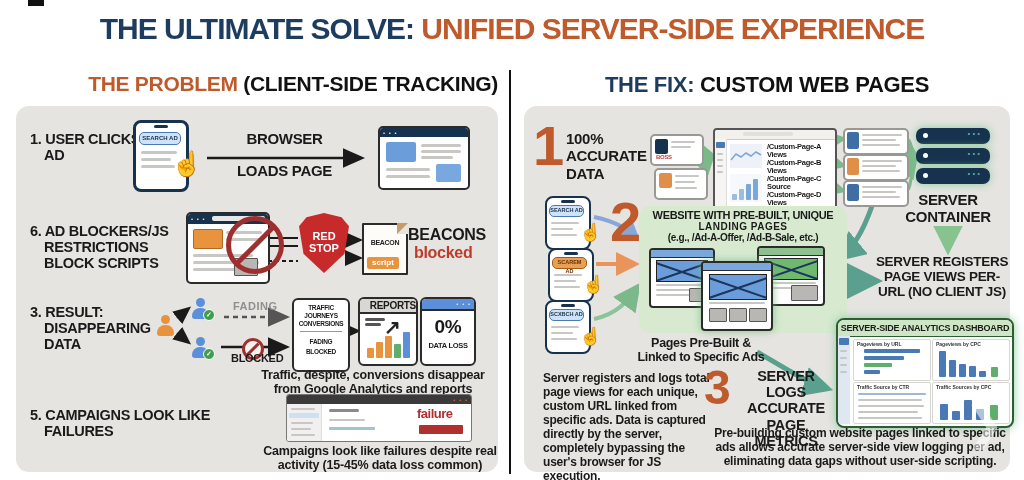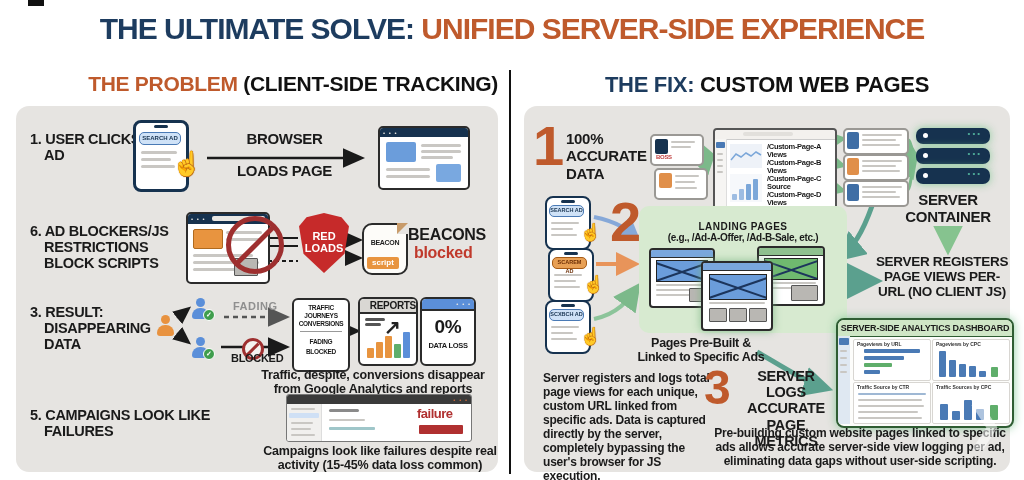--- a/index.html
+++ b/index.html
@@ -21,21 +21,21 @@
   .winbar{position:absolute;top:0;left:0;right:0;background:#16324f;border-radius:3px 3px 0 0;}
   .dots{position:absolute;color:#e8e6e2;font-size:6px;letter-spacing:1px;line-height:1;}
   .blue-box{position:absolute;background:#6b9ddb;border-radius:2px;}
   .orange-box{position:absolute;background:#e8943f;border:1px solid #b06a1e;border-radius:2px;}
   .noentry{position:absolute;border:5px solid #9e2f2f;border-radius:50%;}
   .noentry::after{content:"";position:absolute;top:50%;left:-4%;width:108%;height:5px;margin-top:-2.5px;background:#9e2f2f;transform:rotate(-45deg);}
   .noentry.small{border-width:3px;} .noentry.small::after{height:3px;margin-top:-1.5px;}
   .shield{clip-path:polygon(50% 0,85% 7%,100% 22%,91% 68%,50% 100%,9% 68%,0 22%,15% 7%);
           background:#c62a2a;display:flex;align-items:center;justify-content:center;
           color:#fff;font-weight:800;text-align:center;line-height:1.05;}
-  .file{background:#fdfcf9;border:2px solid #2b2b2b;border-radius:10px;}
+  .file{background:#fdfcf9;border:2px solid #2b2b2b;border-radius:1px;}
   .file .fold{position:absolute;top:-2px;right:-2px;width:0;height:0;border-left:11px solid #c89b6a;border-top:11px solid #e6e4e1;transform:rotate(90deg);}
   .person{position:absolute;width:17px;height:21px;}
   .person::before{content:"";position:absolute;top:0;left:4px;width:9px;height:9px;border-radius:50%;background:var(--c);}
   .person::after{content:"";position:absolute;bottom:0;left:0;width:17px;height:11px;border-radius:8px 8px 3px 3px;background:var(--c);}
   .pcheck{position:absolute;width:10px;height:10px;border-radius:50%;background:#3f9e4d;border:1px solid #fff;color:#fff;font-size:7px;line-height:10px;text-align:center;font-weight:700;}
   .card{background:#fff;border:2px solid #9a9894;border-radius:5px;}
   .avatar{position:absolute;border-radius:2px;}
   .srv{position:absolute;width:74px;height:16px;background:#16324f;border-radius:7px;box-shadow:0 0 9px rgba(130,200,150,.95);}
   .srv i{position:absolute;left:7px;top:5px;width:5px;height:5px;border-radius:50%;background:#fff;}
   .srv s{position:absolute;right:8px;top:1px;color:#4fae9a;font-size:8px;letter-spacing:2px;text-decoration:none;}
@@ -164,21 +164,21 @@
       </div>
     <div class="orange-box" style="left:5px;top:15px;width:28px;height:18px;"></div>
     <div class="gl" style="left:38px;top:17px;width:36px;"></div>
     <div class="gl" style="left:38px;top:24px;width:36px;"></div>
     <div class="gl" style="left:5px;top:40px;width:60px;"></div>
     <div class="gl" style="left:5px;top:47px;width:66px;"></div>
     <div class="gl" style="left:5px;top:54px;width:58px;"></div>
     <div class="tile" style="left:46px;top:44px;width:22px;height:16px;"></div>
   </div>
   <div class="ab noentry" style="left:226px;top:216px;width:48px;height:48px;"></div>
-  <div class="ab shield" style="left:299px;top:213px;width:50px;height:60px;font-size:11px;">RED LOADS</div>
+  <div class="ab shield" style="left:299px;top:213px;width:50px;height:60px;font-size:11px;">RED STOP</div>
   <div class="ab file" style="left:362px;top:223px;width:42px;height:48px;">
     <div class="fold"></div>
     <div class="ab b" style="left:0;top:14px;width:42px;text-align:center;font-size:7px;color:#222;">BEACON</div>
     <div class="ab" style="left:3px;bottom:4px;width:32px;height:12px;background:#e8943f;border-radius:2px;color:#fff;font-size:8px;font-weight:700;text-align:center;line-height:12px;">script</div>
   </div>
   <div class="ab b" style="left:408px;top:226px;font-size:16px;">BEACONS</div>
   <div class="ab b red" style="left:414px;top:244px;font-size:16px;">blocked</div>
 
   <div class="ab step" style="left:30px;top:305px;width:120px;padding-left:14px;text-indent:-14px;">3. RESULT: DISAPPEARING DATA</div>
   <div class="person" style="left:157px;top:315px;--c:#e8923f;"></div>
@@ -335,20 +335,21 @@
   <div class="ab phone" style="left:545px;top:300px;width:42px;height:50px;border-width:2.5px;">
     <div class="notch"></div>
     <div class="pill" style="left:2px;top:7px;width:33px;height:10px;background:#cfe2f7;border:1px solid #4a7ab5;color:#16324f;font-size:5.5px;line-height:9px;">SCXBCH AD</div>
     <div class="gl" style="left:4px;top:24px;width:28px;height:2px;"></div>
     <div class="gl" style="left:4px;top:30px;width:22px;height:2px;"></div>
     <div class="gl" style="left:4px;top:36px;width:26px;height:2px;"></div>
   </div>
   <div class="ab" style="left:580px;top:326px;font-size:17px;color:#e8923f;text-shadow:0 0 1px #a35f17;">☝</div>
 
   <div class="ab" style="left:639px;top:206px;width:208px;height:127px;background:#d7ead0;border-radius:10px;">
+    <div class="ab b" style="left:0;top:3px;width:208px;text-align:center;font-size:11px;">WEBSITE WITH PRE-BUILT, UNIQUE</div>
     <div class="ab b" style="left:0;top:15px;width:208px;text-align:center;font-size:10px;letter-spacing:0.5px;">LANDING PAGES</div>
     <div class="ab b" style="left:0;top:26px;width:208px;text-align:center;font-size:10px;">(e.g., /Ad-A-Offer, /Ad-B-Sale, etc.)</div>
     <div class="page-win" style="left:10px;top:42px;width:62px;height:56px;">
       <div class="page-bar"></div>
       <div class="hero" style="position:absolute;left:5px;top:10px;width:50px;height:20px;background:#6b9ddb;"></div>
       <div class="gl" style="left:5px;top:34px;width:50px;height:2px;"></div>
       <div class="gl" style="left:5px;top:39px;width:42px;height:2px;"></div>
       <div class="gl" style="left:5px;top:44px;width:46px;height:2px;"></div>
       <div class="tile" style="left:38px;top:38px;width:18px;height:12px;"></div>
     </div>

